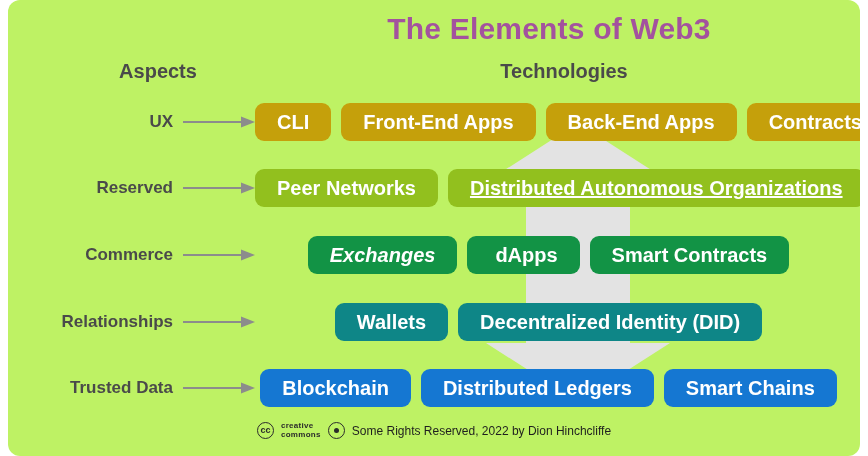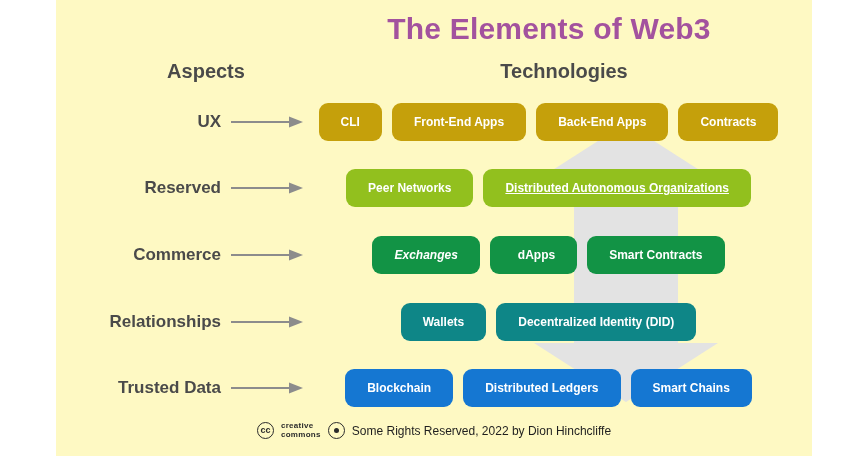--- a/index.html
+++ b/index.html
@@ -1,33 +1,33 @@
 <!DOCTYPE html>
 <html><head>
 <meta charset="utf-8">
 <style>
   * { margin:0; padding:0; box-sizing:border-box; }
   body { background:#ffffff; font-family:"Liberation Sans", sans-serif; }
-  .canvas { position:relative; width:756px; height:456px; background:#fef9c3; overflow:hidden; margin:0 auto; }
+  .canvas { position:relative; width:852px; height:456px; background:#bef264; overflow:hidden; margin:0 auto;border-radius:12px; }
 
   .bg-arrow { position:absolute; left:0; top:0; z-index:0; pointer-events:none; }
 
   .title { position:absolute; top:12px; left:230px; right:0; text-align:center;
            font-size:30px; font-weight:bold; color:#A3529E; letter-spacing:0.2px; z-index:2; }
 
   .col-header { position:absolute; top:60px; font-size:20px; font-weight:bold; color:#4A4A4A; z-index:2; }
   .col-header.aspects { left:60px; width:180px; text-align:center; }
   .col-header.technologies { left:260px; right:0; text-align:center; }
 
   .row { position:absolute; left:0; right:0; height:38px; display:flex; align-items:center; z-index:1;justify-content:space-between; }
   .row-label { width:165px; text-align:right; font-size:17px; font-weight:bold; color:#4A4A4A; flex:0 0 auto; }
   .row-arrow { flex:0 0 auto; margin-left:8px; display:flex; align-items:center; }
   .pills { flex:1; display:flex; justify-content:center; align-items:center; gap:10px; padding-right:18px; }
   .pill { height:38px; line-height:38px; padding:0 22px; border-radius:9px;
-          color:#ffffff; font-size:12px; font-weight:bold; white-space:nowrap; text-align:center; }
+          color:#ffffff; font-size:20px; font-weight:bold; white-space:nowrap; text-align:center; }
 
   .footer { position:absolute; left:0; right:0; top:422px; display:flex; justify-content:center;
             align-items:center; gap:7px; z-index:2; }
   .cc-circle { width:17px; height:17px; border:1.5px solid #2b2b2b; border-radius:50%;
                display:flex; align-items:center; justify-content:center;
                font-size:9px; font-weight:bold; color:#2b2b2b; line-height:1; }
   .cc-wordmark { font-size:8px; font-weight:bold; color:#2b2b2b; line-height:1.05; letter-spacing:0.3px; }
   .cc-dot { width:5px; height:5px; background:#2b2b2b; border-radius:50%; }
   .footer-text { font-size:12px; color:#1f1f1f; }
 </style>

